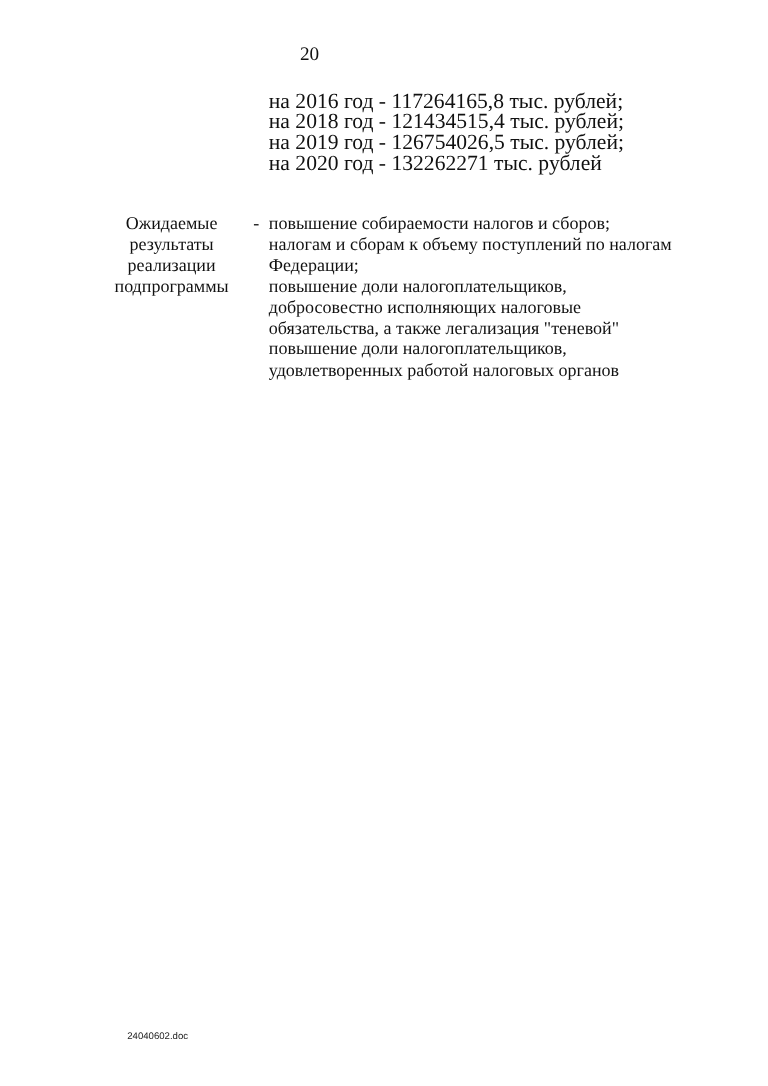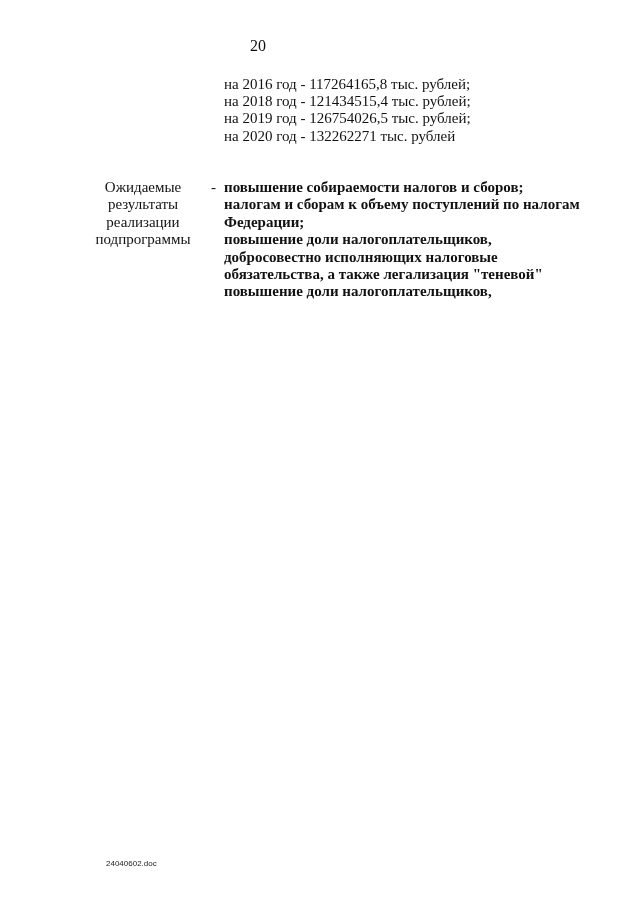--- a/index.html
+++ b/index.html
@@ -21,21 +21,21 @@
       left: 0;
       width: 516px;
       text-align: center;
       font-size: 16px;
       line-height: 18px;
     }
     .funding-block {
       position: absolute;
       top: 76px;
       left: 224px;
-      font-size: 15px;
+      font-size: 18px;
       line-height: 17.2px;
     }
     .funding-line {
       white-space: nowrap;
     }
     .results-section {
       position: absolute;
       top: 179px;
       left: 83px;
       width: 480px;
@@ -55,21 +55,20 @@
       top: 0;
     }
     .results-values {
       position: absolute;
       left: 141px;
       top: 0;
       width: 340px;
     }
     .results-line {
       white-space: nowrap;
-      font-weight: bold;
     }
     .footer-file {
       position: absolute;
       top: 859px;
       left: 82px;
       font-family: "Liberation Sans", sans-serif;
       font-size: 8px;
       line-height: 10px;
       color: #222222;
       margin-left: 24px;
@@ -96,16 +95,17 @@
   </div>
   <div class="results-dash">-</div>
   <div class="results-values">
     <div class="results-line">повышение собираемости налогов и сборов;</div>
     <div class="results-line">налогам и сборам к объему поступлений по налогам</div>
     <div class="results-line">Федерации;</div>
     <div class="results-line">повышение доли налогоплательщиков,</div>
     <div class="results-line">добросовестно исполняющих налоговые</div>
     <div class="results-line">обязательства, а также легализация "теневой"</div>
     <div class="results-line">повышение доли налогоплательщиков,</div>
+    <div class="results-line">удовлетворенных работой налоговых органов</div>
   </div>
 </div>
 
 <div class="footer-file">24040602.doc</div>
 
 </body></html>

